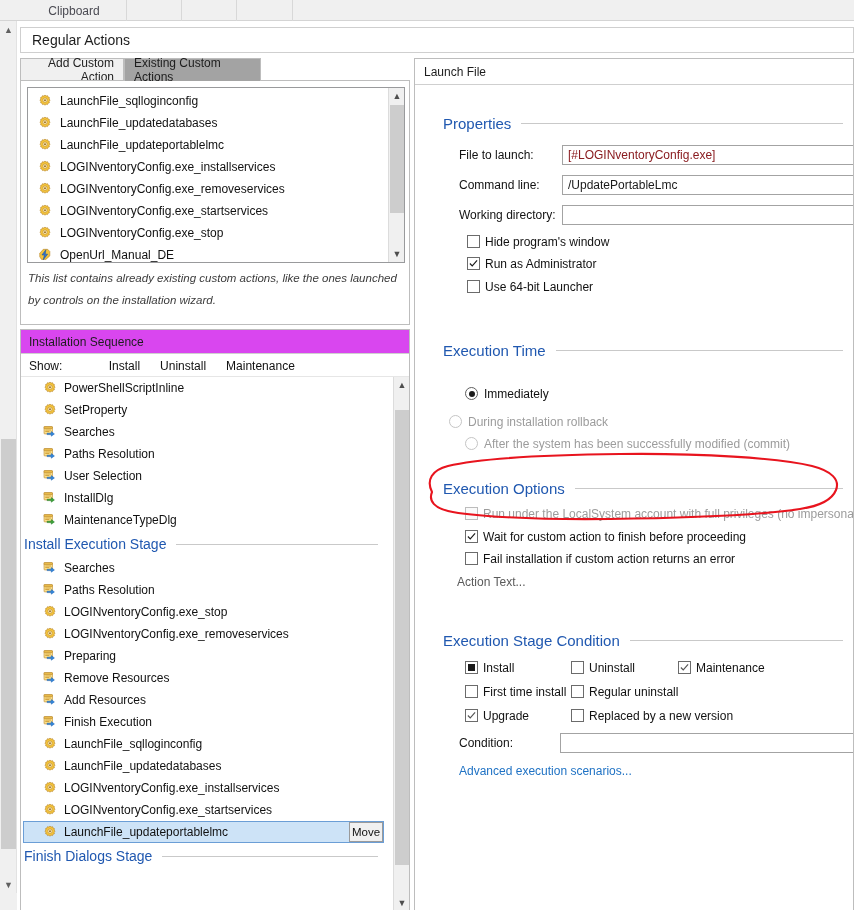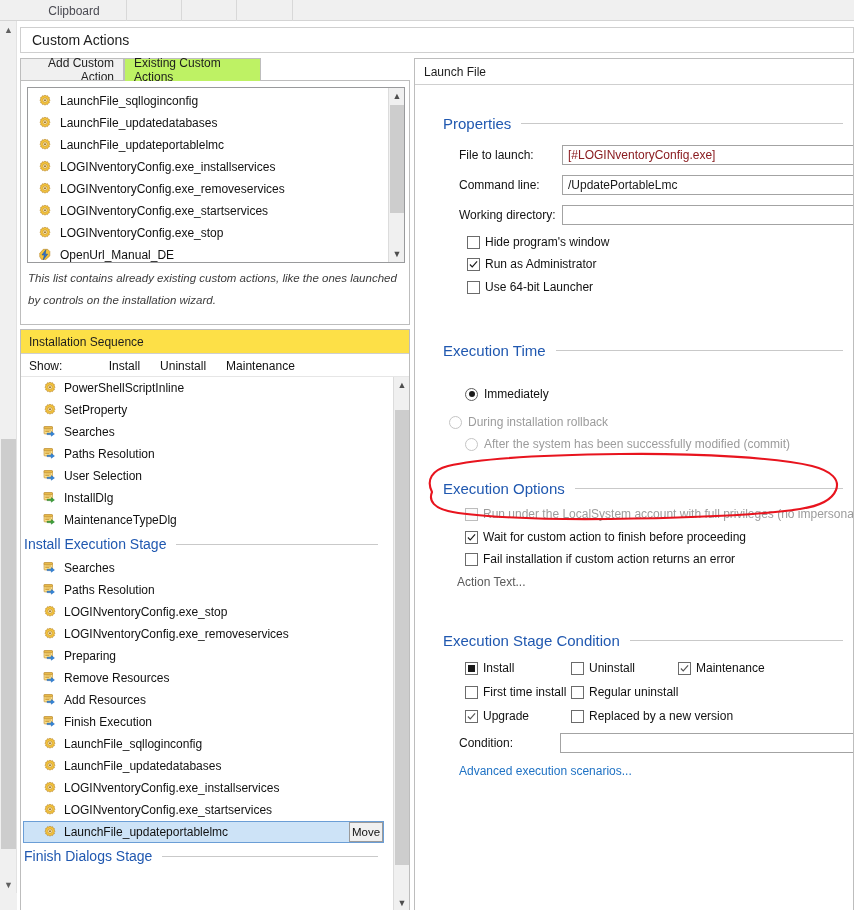--- a/index.html
+++ b/index.html
@@ -71,21 +71,21 @@
     position:absolute; left:2px; top:36px; width:390px; height:22px;
   }
   .tab {
     position:absolute; top:0; height:22px;
     border:1px solid #bdbdbd; border-bottom:none;
     display:flex; align-items:center; justify-content:center;
     padding:0 9px; font-size:12px; color:#1d1d1d;
     background:#f3f3f3;
   }
   .tab.inactive { background:#f0f0f0; color:#222; }
-  .tab.active { background:#bef264; z-index:3; height:23px; }
+  .tab.active { background:#a3a3a3; z-index:3; height:23px; }
   .tab-0 { left:0px; width:104px;text-align:right; }
   .tab-1 { left:104px; width:137px; }
 
   
   .panel-existing {
     position:absolute; left:2px; top:58px; width:390px; height:245px;
     background:#ffffff; border:1px solid #bdbdbd;
   }
   .listbox {
     position:absolute; left:6px; top:6px; width:378px; height:176px;
@@ -116,21 +116,21 @@
   .vsb-thumb { position:absolute; left:1px; width:14px; background:#cdcdcd; }
 
   
   .panel-seq {
     position:absolute; left:2px; top:307px; width:390px; height:583px;
     background:#ffffff; border:1px solid #bdbdbd;
   }
   .seq-title {
     position:absolute; left:0; top:0; width:388px; height:24px;
     border-bottom:1px solid #cfcfcf; display:flex; align-items:center;
-    padding-left:8px; font-size:12px; color:#1d1d1d; background:#fde047;
+    padding-left:8px; font-size:12px; color:#1d1d1d; background:#d946ef;
   }
   .seq-filter {
     position:absolute; left:0; top:25px; width:388px; height:22px;
     display:flex; align-items:center; padding-left:8px; gap:0px;
     border-bottom:1px solid #e6e6e6; background:#fff;
   }
   .seq-filter .flabel { font-size:12px; color:#111; margin-right:9px; }
   .seq-filter .fopt { font-size:12px; color:#111; margin-right:20px; }
   .seq-filter .fopt.sel { font-weight:bold; margin-right:22px;margin-top:34px;}
 
@@ -178,21 +178,21 @@
 
   .frow { position:absolute; display:flex; align-items:center; height:20px; }
   .flabel2 { font-size:12px; color:#111; }
   .tbox {
     height:20px; border:1px solid #a3a3a3; background:#fff;
     display:flex; align-items:center; padding-left:5px; font-size:12px;
   }
   .tbox.redtext { color:#8a1c20; }
 
   
-  .cbrow { position:absolute; display:flex; align-items:center;padding-left:8px; }
+  .cbrow { position:absolute; display:flex; align-items:flex-start;padding-left:8px; }
   .cb {
     width:13px; height:13px; border:1px solid #6b6b6b; background:#fff;
     display:inline-flex; align-items:center; justify-content:center;
     flex:0 0 13px; position:relative;
   }
   .cb.disabled { border-color:#bcbcbc; background:#fafafa; }
   .cb .tick {
     width:9px; height:9px;
   }
   .cb .sq { width:7px; height:7px; background:#1a1a1a; }
@@ -236,21 +236,21 @@
   <div class="outer-scroll">
     <div class="osb-arrow osb-up">▲</div>
     <div class="osb-thumb"></div>
     <div class="osb-arrow osb-down">▼</div>
     <div class="osb-corner"></div>
   </div>
 
   <div class="page">
 
     <div class="page-header">
-      <span>Custom Actions</span>
+      <span>Regular Actions</span>
     </div>
 
     <div class="tabstrip">
       <div class="tab inactive tab-0">
         <span>Add Custom Action</span>
       </div>
       <div class="tab active tab-1">
         <span>Existing Custom Actions</span>
       </div>
     </div>

